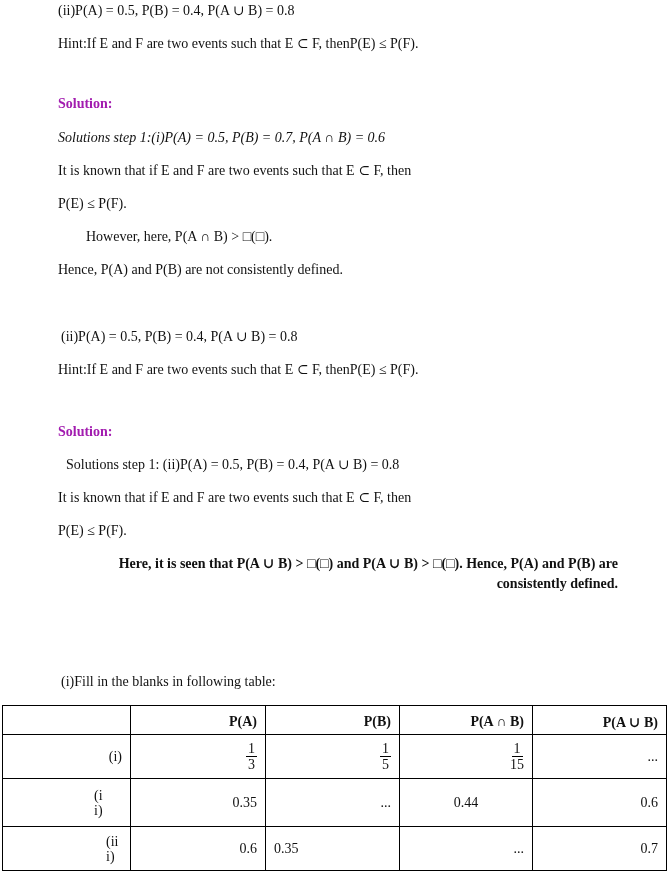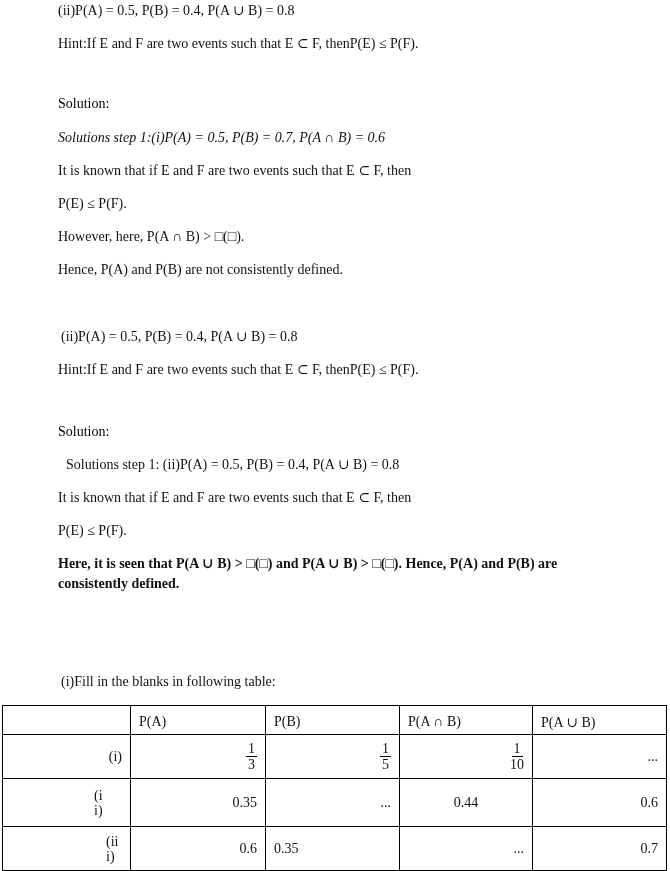--- a/index.html
+++ b/index.html
@@ -1,32 +1,32 @@
 <!DOCTYPE html>
 <html><head>
 <meta charset="utf-8">
 <style>
   html, body { margin: 0; padding: 0; background: #ffffff; }
   body {
     width: 670px; height: 871px; position: relative; overflow: hidden;
     font-family: "Liberation Serif", "DejaVu Serif", serif;
     color: #111111; font-size: 14px;
   }
-  .line { position: absolute; left: 58px; white-space: nowrap; line-height: 18px; }
-  .sol { color: #000000; font-weight: normal; }
+  .line { position: absolute; left: 58px; white-space: nowrap; line-height: 18px; text-align: right; }
+  .sol { color: #a21caf; font-weight: bold; }
   .wrap { white-space: normal; width: 560px; line-height: 20px; }
   table.grid {
     position: absolute; left: 2px; top: 705px;
     border-collapse: collapse; font-size: 14px;
   }
   table.grid td {
     border: 1.5px solid #000; padding: 0 8px; vertical-align: middle;
     height: 44px; box-sizing: border-box;
   }
-  table.grid tr.head td { height: 29px; text-align: left; padding-top: 4px; }
+  table.grid tr.head td { height: 29px; text-align: right; padding-top: 4px; font-weight: bold; }
   td.c0 { width: 128px; text-align: right; }
   td.c1 { width: 135px; }
   td.c2 { width: 134px; }
   td.c3 { width: 133px; }
   td.c4 { width: 134px; }
   .r { text-align: right; }
   .c { text-align: center; }
   .l { text-align: left; }
   .frac { display: inline-flex; flex-direction: column; align-items: center; line-height: 15px; vertical-align: middle; }
   .frac .num { border-bottom: 1.3px solid #000; padding: 0 2px; }
@@ -34,21 +34,21 @@
 </style>
 </head>
 <body>
 
 <div class="line" style="top:2px;">(ii)P(A) = 0.5, P(B) = 0.4, P(A ∪ B) = 0.8</div>
 <div class="line" style="top:35px;">Hint:If E and F are two events such that E ⊂ F, thenP(E) ≤  P(F).</div>
 <div class="line sol" style="top:95px;">Solution:</div>
 <div class="line" style="top:129px;font-style:italic;">Solutions step 1:(i)P(A) = 0.5, P(B) = 0.7, P(A ∩ B) = 0.6</div>
 <div class="line" style="top:162px;">It is known that if E and F are two events such that E ⊂ F, then</div>
 <div class="line" style="top:195px;">P(E) ≤  P(F).</div>
-<div class="line" style="top:228px;">However, here, P(A ∩ B) &gt; □(□).</div>
+<div class="line" style="top:228px;margin-left:28px;">However, here, P(A ∩ B) &gt; □(□).</div>
 <div class="line" style="top:261px;">Hence, P(A) and P(B) are not consistently defined.</div>
 
 <div class="line" style="top:328px; left:61px;">(ii)P(A) = 0.5, P(B) = 0.4, P(A ∪ B) = 0.8</div>
 <div class="line" style="top:361px;">Hint:If E and F are two events such that E ⊂ F, thenP(E) ≤  P(F).</div>
 <div class="line sol" style="top:423px;">Solution:</div>
 <div class="line" style="top:456px;margin-left:8px;">Solutions step 1: (ii)P(A) = 0.5, P(B) = 0.4, P(A ∪ B) = 0.8</div>
 <div class="line" style="top:489px;">It is known that if E and F are two events such that E ⊂ F, then</div>
 <div class="line" style="top:522px;">P(E) ≤  P(F).</div>
 <div class="line wrap" style="top:554px;font-weight:bold;">Here, it is seen that P(A ∪ B) &gt; □(□) and P(A ∪ B) &gt; □(□). Hence, P(A) and P(B) are consistently defined.</div>
 
@@ -73,21 +73,21 @@
     </td>
     <td class="c2 r">
       <span class="frac">
             <span class="num">1</span>
             <span>5</span>
           </span>
     </td>
     <td class="c3 r">
       <span class="frac">
             <span class="num">1</span>
-            <span>10</span>
+            <span>15</span>
           </span>
     </td>
     <td class="c4 r">...</td>
   </tr>
   <tr style="height:48px;">
     <td class="c0" style="height:48px;">
           <span class="rowlabel" style="margin-right:12px;float:right;">(ii)</span>
         </td>
     <td class="c1 r">0.35</td>
     <td class="c2 r">...</td>

